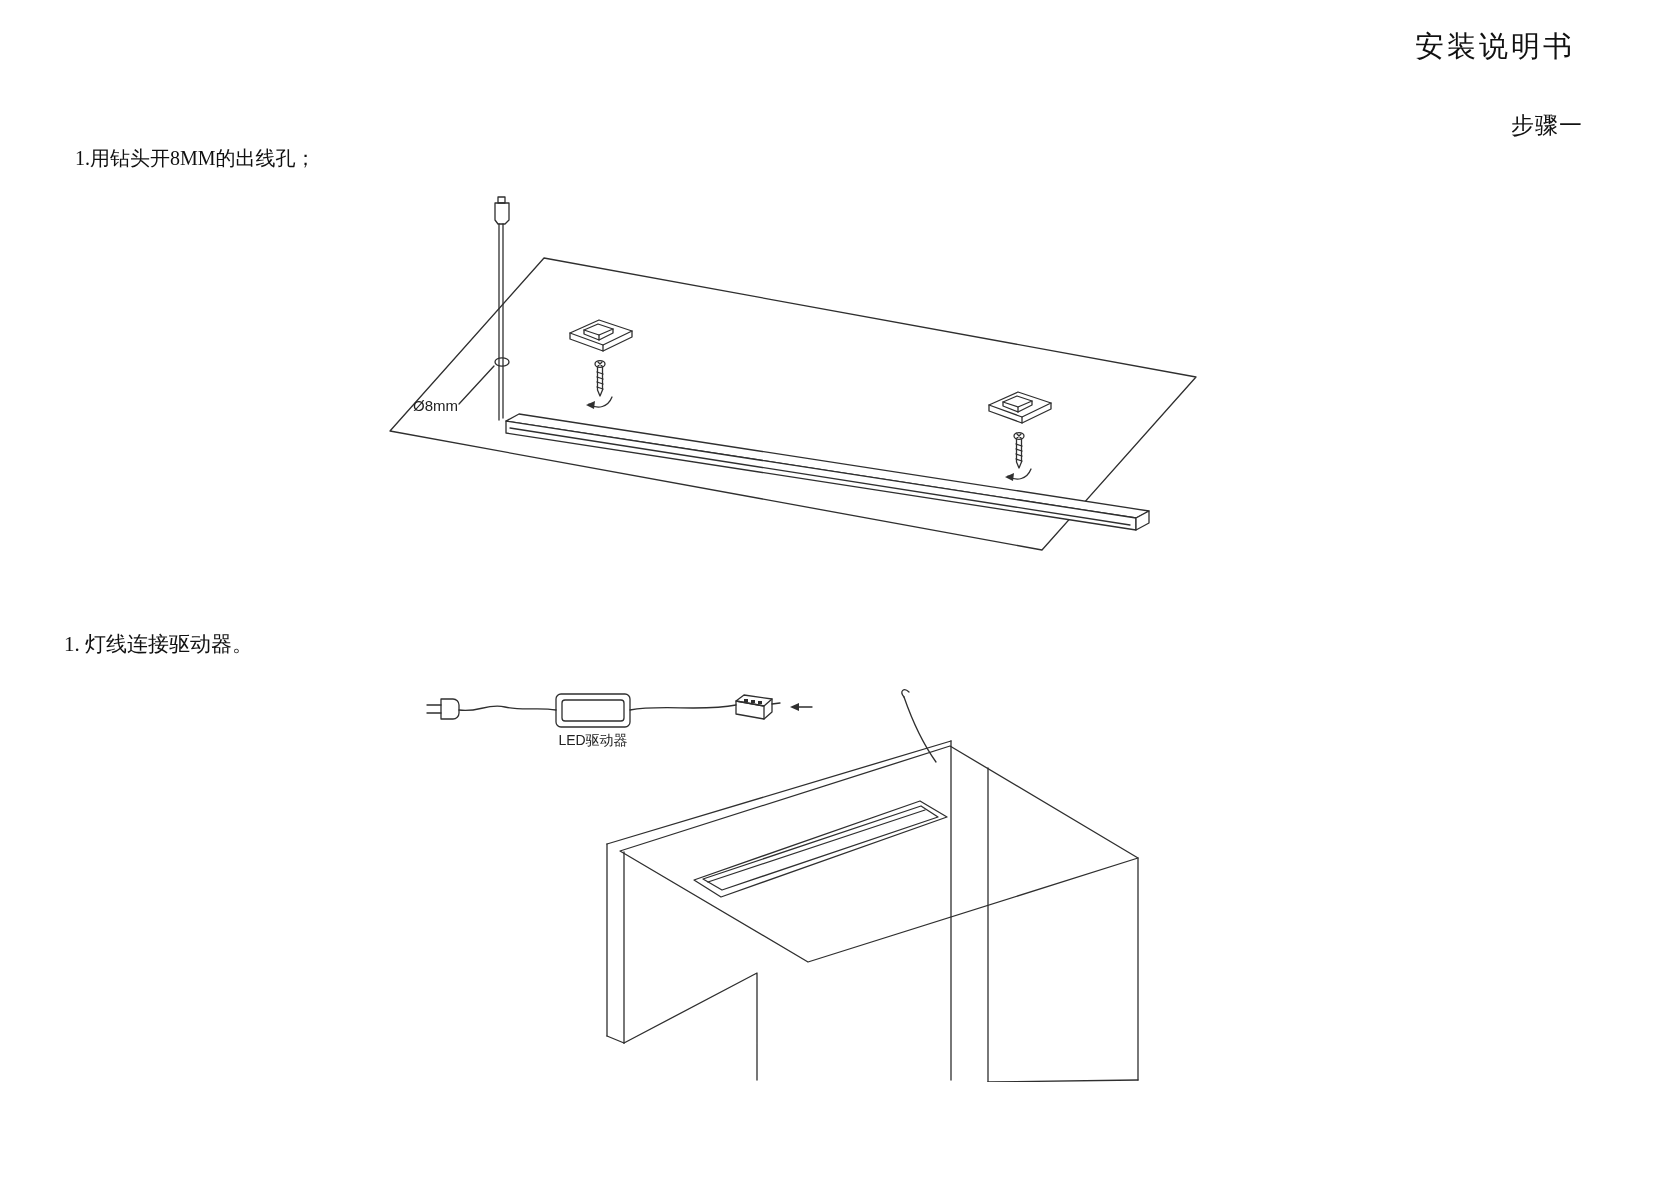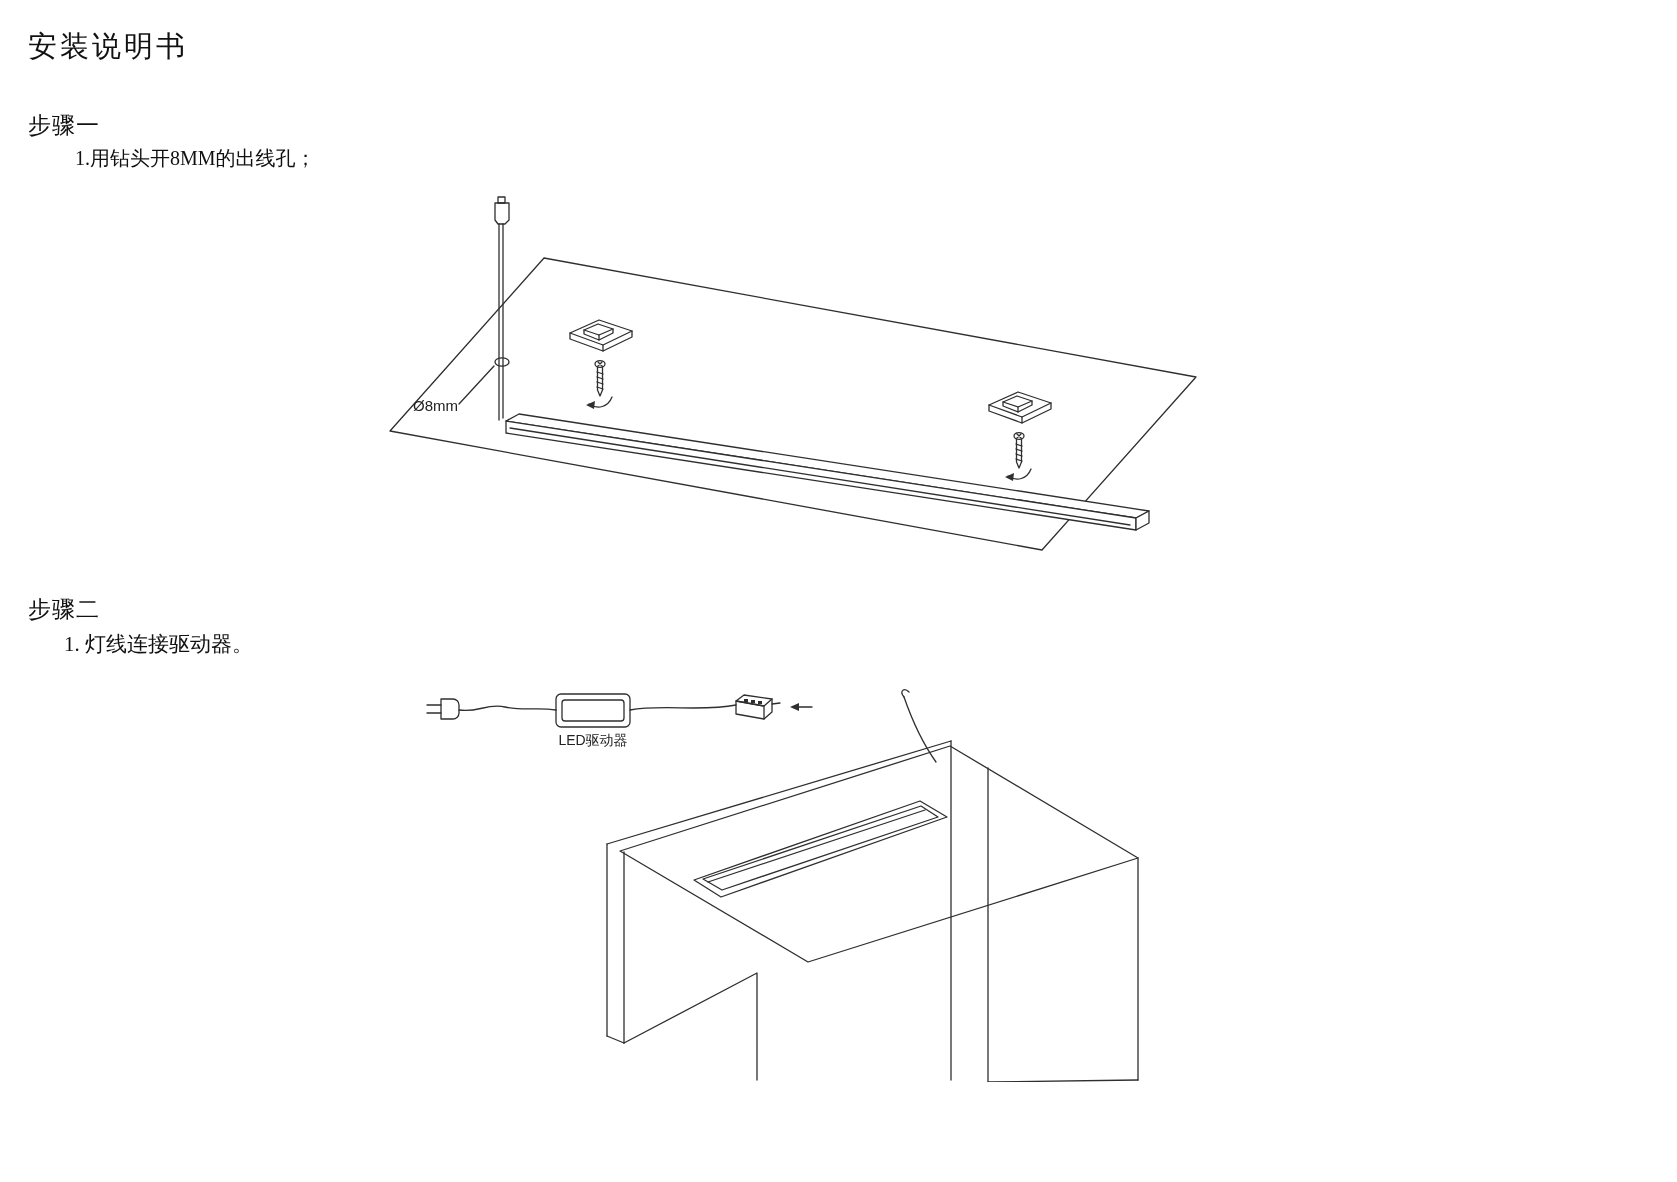--- a/index.html
+++ b/index.html
@@ -1,23 +1,23 @@
 <!DOCTYPE html>
 <html><head>
 <meta charset="utf-8">
 <style>
   html,body{margin:0;padding:0;background:#fff;}
   .page{
     position:relative;width:1677px;height:1182px;background:#ffffff;overflow:hidden;
     color:#111;font-family:"Liberation Sans","DejaVu Sans",sans-serif;
   }
-  .center-col{position:absolute;left:0;width:1575px;text-align:left;padding-left:28px;}
+  .center-col{position:absolute;left:0;width:1575px;text-align:right;}
   .title-cn{top:27px;font-size:29px;letter-spacing:3px;}
   .title-en{top:66px;font-size:28px;}
-  .step-head{font-size:23px;letter-spacing:1px;}
+  .step-head{font-size:23px;letter-spacing:1px;margin-left:8px;}
   #step1-head{top:110px;}
   #step2-head{top:594px;}
   .body-line{
     position:absolute;left:75px;font-size:20px;
     font-family:"Liberation Serif","DejaVu Serif",serif;white-space:nowrap;
   }
   #s1-line1{top:145px;}
   #s1-line2{top:174px;}
   #s2-line1{top:630px;left:64px;font-size:21px;}
   svg{position:absolute;display:block;}
@@ -71,21 +71,20 @@
 
       <g>
         <path d="M506,421 L519,414 L1149,511 L1136,518 Z" fill="#ffffff"></path>
         <path d="M506,421 L1136,518 L1136,530 L506,433 Z" fill="#ffffff"></path>
         <path d="M1136,518 L1149,511 L1149,523 L1136,530 Z" fill="#ffffff"></path>
         <path d="M510,428 L1130,525"></path>
       </g>
     </g>
   </svg>
 
-  <div id="step2-head" class="center-col step-head">步骤二</div>
   <div id="s2-line1" class="body-line">1. 灯线连接驱动器。</div>
 
   <svg width="730" height="402" viewBox="420 680 730 402" style="left:420px;top:680px;">
     <g fill="none" stroke="#2f2f2f" stroke-width="1.3" stroke-linejoin="round" stroke-linecap="round">
 
       <g>
         <path d="M427,705 L441,705 M427,713 L441,713"></path>
         <path d="M441,699 h12 a6,6 0 0 1 6,6 v8 a6,6 0 0 1 -6,6 h-12 z"></path>
       </g>
 

